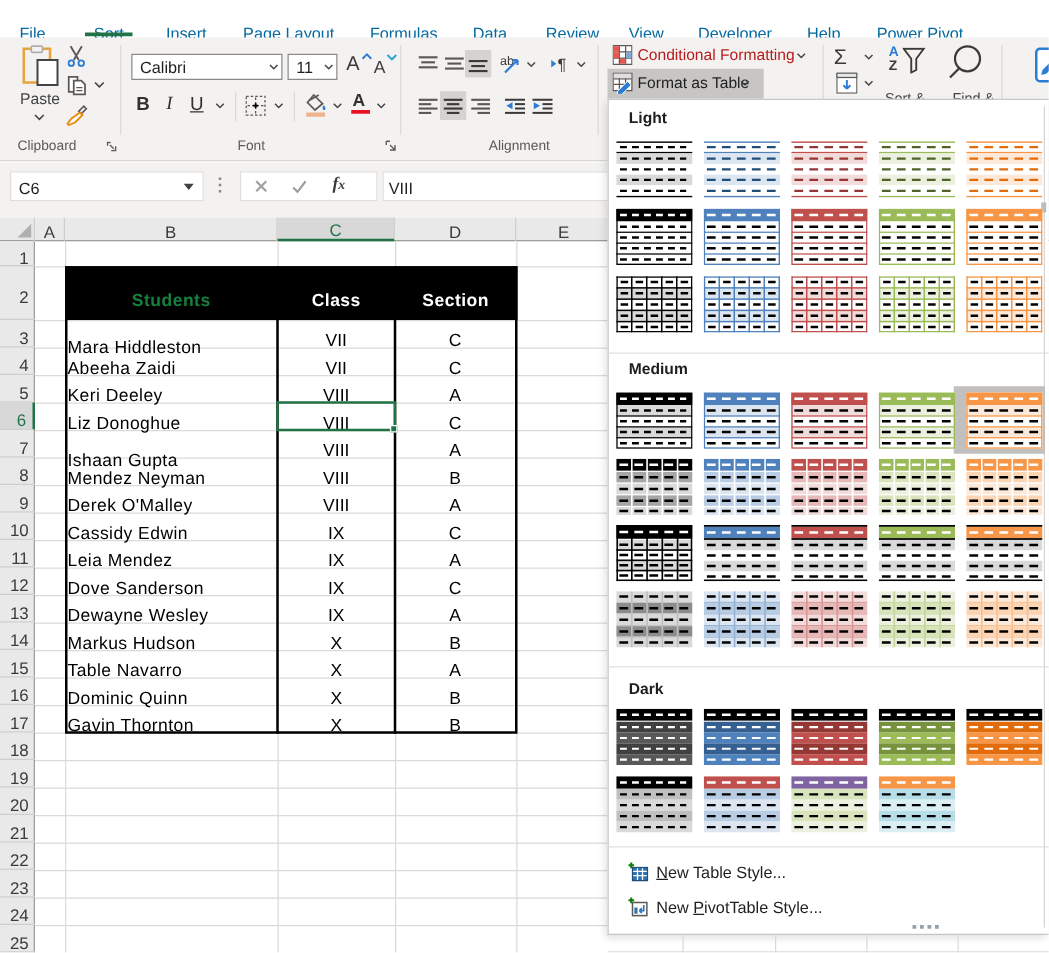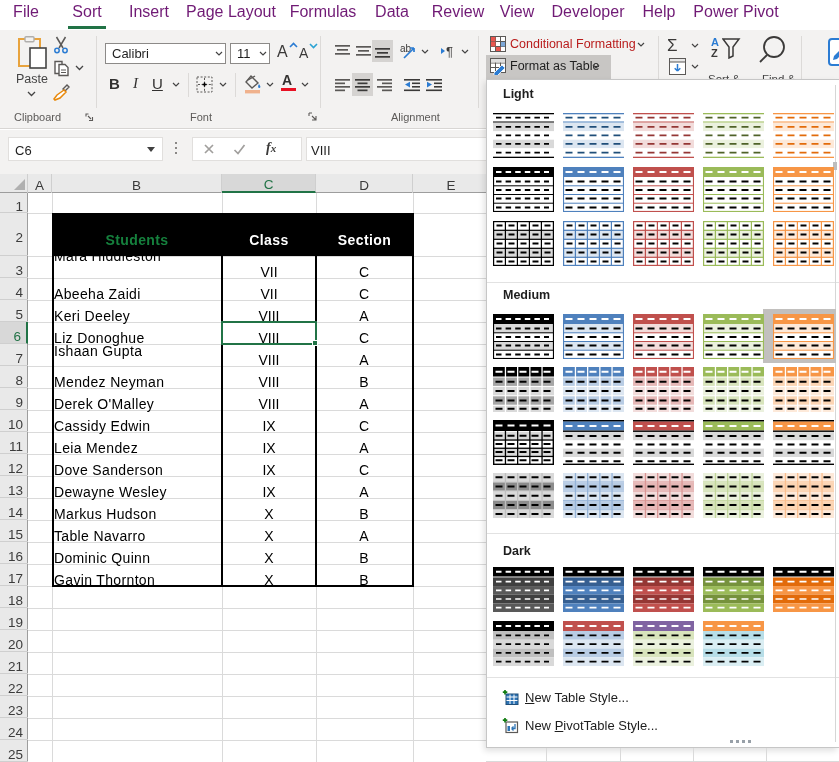--- a/index.html
+++ b/index.html
@@ -1,18 +1,18 @@
 <!DOCTYPE html>
 <html><head><meta charset="utf-8">
 <style>
 *{margin:0;padding:0;box-sizing:border-box}
 html,body{width:839px;height:762px;overflow:hidden}
 #app{position:relative;width:839px;height:762px;background:#fff;font-family:"Liberation Sans",sans-serif;-webkit-font-smoothing:antialiased}
 .abs{position:absolute}
-.tab{position:absolute;top:3px;font-size:16px;color:#701a75;white-space:nowrap;transform:translateX(-50%)}
+.tab{position:absolute;top:19px;font-size:13px;color:#0369a1;white-space:nowrap;transform:translateX(-50%)}
 .glab{position:absolute;font-size:11px;color:#5c5a58}
 .sep{position:absolute;width:1px;background:#dcdad8}
 .cb{position:absolute;background:#fff;border:1px solid #8c8a88}
 .chev{position:absolute;width:7px;height:7px}
 .chev svg{display:block}
 .hl{position:absolute;background:#d5d3d1}
 .colh{position:absolute;top:174px;height:19px;font-size:13.5px;color:#3b3b3b;display:flex;align-items:center;justify-content:center;padding-top:3px;border-right:1px solid #cfcfcf}
 .rowh{position:absolute;left:0;width:28px;font-size:13.5px;color:#3b3b3b;display:flex;align-items:center;justify-content:flex-end;padding-right:5px;padding-top:7px;border-bottom:1px solid #cfcfcf}
 .gvl{position:absolute;width:1px;background:#dadada}
 .ghl{position:absolute;height:1px;background:#dadada}
@@ -395,33 +395,33 @@
 <div class="ghl" style="left:28px;top:718px;width:458px"></div>
 <div class="ghl" style="left:28px;top:740px;width:458px"></div>
 
 <div class="abs" style="left:52px;top:213px;width:362px;height:374px;border:2px solid #000"></div>
 <div class="abs" style="left:52px;top:213px;width:362px;height:43px;background:#000"></div>
 <div class="abs" style="left:221px;top:213px;width:2px;height:374px;background:#000"></div>
 <div class="abs" style="left:315px;top:213px;width:2px;height:374px;background:#000"></div>
 <div class="abs" style="left:52px;top:213px;width:170px;height:43px;color:#15803d;font-weight:bold;font-size:14px;letter-spacing:0.4px;padding-top:10px;display:flex;align-items:center;justify-content:center">Students</div>
 <div class="abs" style="left:222px;top:213px;width:94px;height:43px;color:#fff;font-weight:bold;font-size:14px;letter-spacing:0.4px;padding-top:10px;display:flex;align-items:center;justify-content:center">Class</div>
 <div class="abs" style="left:316px;top:213px;width:97px;height:43px;color:#fff;font-weight:bold;font-size:14px;letter-spacing:0.4px;padding-top:10px;display:flex;align-items:center;justify-content:center">Section</div>
-<div class="cellB" style="top:245px;height:22px;line-height:22px">Mara Hiddleston</div>
+<div class="cellB" style="top:266px;height:22px;line-height:22px">Mara Hiddleston</div>
 <div class="cellC" style="left:269px;top:261px;height:22px;line-height:22px">VII</div>
 <div class="cellC" style="left:364px;top:261px;height:22px;line-height:22px">C</div>
 <div class="cellB" style="top:283px;height:22px;line-height:22px">Abeeha Zaidi</div>
 <div class="cellC" style="left:269px;top:283px;height:22px;line-height:22px">VII</div>
 <div class="cellC" style="left:364px;top:283px;height:22px;line-height:22px">C</div>
 <div class="cellB" style="top:305px;height:22px;line-height:22px">Keri Deeley</div>
 <div class="cellC" style="left:269px;top:305px;height:22px;line-height:22px">VIII</div>
 <div class="cellC" style="left:364px;top:305px;height:22px;line-height:22px">A</div>
 <div class="cellB" style="top:327px;height:22px;line-height:22px">Liz Donoghue</div>
 <div class="cellC" style="left:269px;top:327px;height:22px;line-height:22px">VIII</div>
 <div class="cellC" style="left:364px;top:327px;height:22px;line-height:22px">C</div>
-<div class="cellB" style="top:340px;height:22px;line-height:22px">Ishaan Gupta</div>
+<div class="cellB" style="top:357px;height:22px;line-height:22px">Ishaan Gupta</div>
 <div class="cellC" style="left:269px;top:349px;height:22px;line-height:22px">VIII</div>
 <div class="cellC" style="left:364px;top:349px;height:22px;line-height:22px">A</div>
 <div class="cellB" style="top:371px;height:22px;line-height:22px">Mendez Neyman</div>
 <div class="cellC" style="left:269px;top:371px;height:22px;line-height:22px">VIII</div>
 <div class="cellC" style="left:364px;top:371px;height:22px;line-height:22px">B</div>
 <div class="cellB" style="top:393px;height:22px;line-height:22px">Derek O'Malley</div>
 <div class="cellC" style="left:269px;top:393px;height:22px;line-height:22px">VIII</div>
 <div class="cellC" style="left:364px;top:393px;height:22px;line-height:22px">A</div>
 <div class="cellB" style="top:415px;height:22px;line-height:22px">Cassidy Edwin</div>
 <div class="cellC" style="left:269px;top:415px;height:22px;line-height:22px">IX</div>

